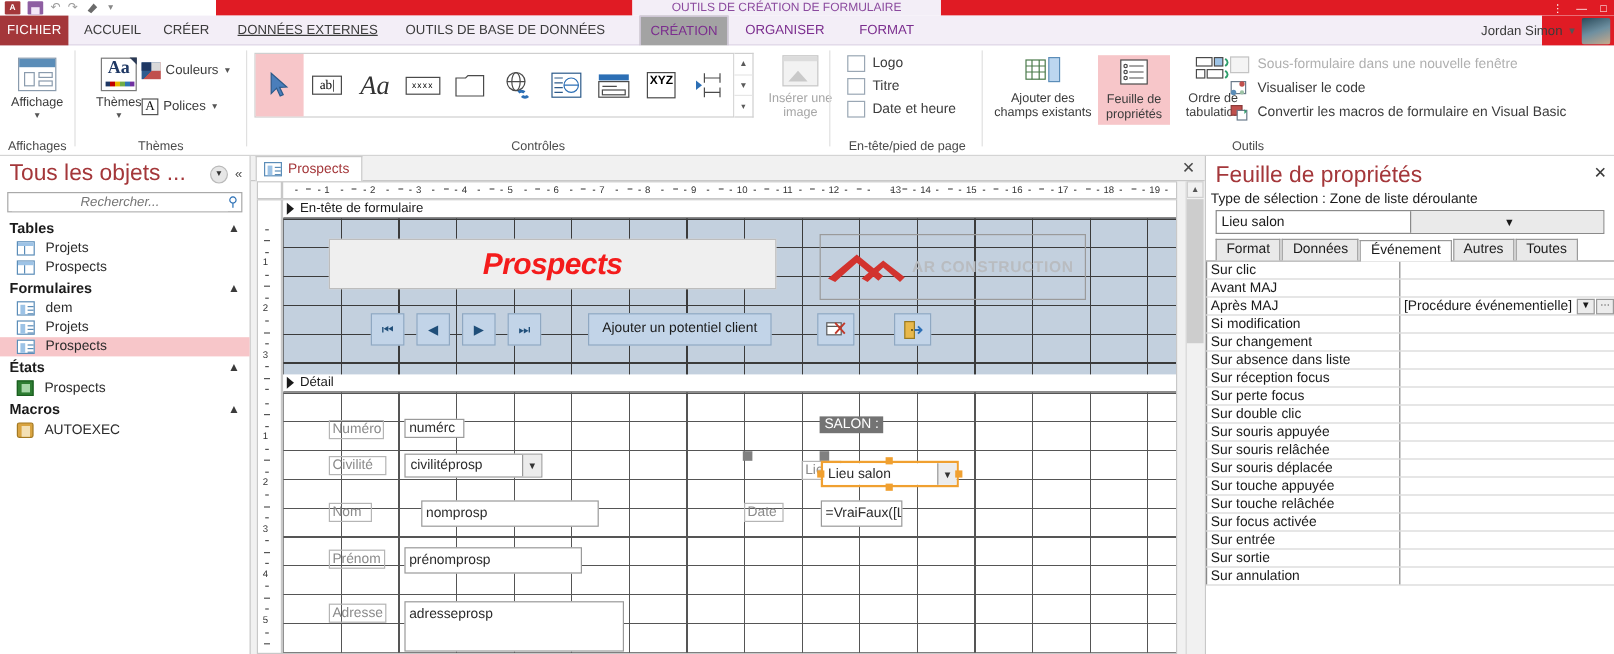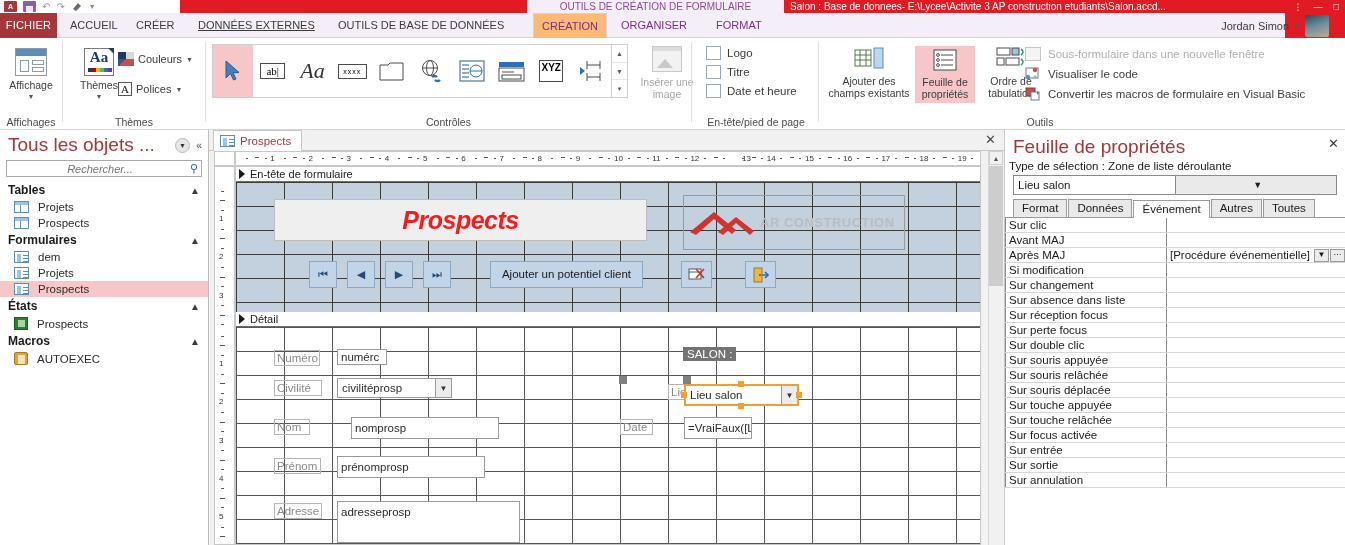--- a/index.html
+++ b/index.html
@@ -54,25 +54,25 @@
   .tabstrip .red-strip { position:absolute; top:0; right:0; width:60px; height:25px; background:#e01b24; }
   .tab-fichier {
     position:absolute; top:0; left:0; width:57px; height:25px;
     background:#a4373a; color:#fff; font-size:11px; line-height:25px; text-align:center;
     letter-spacing:.2px;
   }
   .tab {
     position:absolute; top:0; height:25px; line-height:25px; font-size:11px;
     color:#3b3b3b; text-align:center; white-space:nowrap; padding:0 8px;
   }
-  .tab.active { background:#fdba74; color:#7b2d8e; border:1px solid #d9cfe2; border-bottom:1px solid #fff; height:26px;}
+  .tab.active { background:#a3a3a3; color:#7b2d8e; border:1px solid #d9cfe2; border-bottom:1px solid #fff; height:26px;}
   .tab.ctx { color:#7b2d8e; }
   .user-area {
     position:absolute; top:0; right:0; height:25px; display:flex; align-items:center; gap:4px;
-    padding-right:16px; font-size:11px; color:#3b3b3b;
+    padding-right:3px; font-size:11px; color:#3b3b3b;
   }
   .avatar { width:24px; height:22px; background:#5a7a8c; border-radius:2px;
             background-image: linear-gradient(160deg,#2a4a5a 0%, #6d8fa0 50%, #c9a98a 100%); }
 
   
   .ribbon {
     position:absolute; top:38px; left:0; width:1345px; height:92px;
     background:#fff; border-bottom:1px solid #d4d4d4;
   }
   .grp { position:absolute; top:0; height:92px; }
@@ -256,21 +256,20 @@
       <span class="paint-ico">
         <svg width="12" height="11" viewBox="0 0 12 11">
             <path d="M2 8 L7 2 L10 5 L5 10 Z" fill="#6b6b6b"></path>
           </svg>
       </span>
       <span class="qat-caret">▼</span>
     </div>
 
     <div class="titlebar-center">OUTILS DE CRÉATION DE FORMULAIRE</div>
 
-    <div class="titlebar-doc">Salon : Base de donnees- E:\Lycee\Activite 3 AP construction etudiants\Salon.accd...</div>
 
     <div class="wincontrols">
       <span>⋮</span>
       <span>—</span>
       <span>□</span>
     </div>
   </div>
 
   <div class="tabstrip">
     <div class="red-strip"></div>

